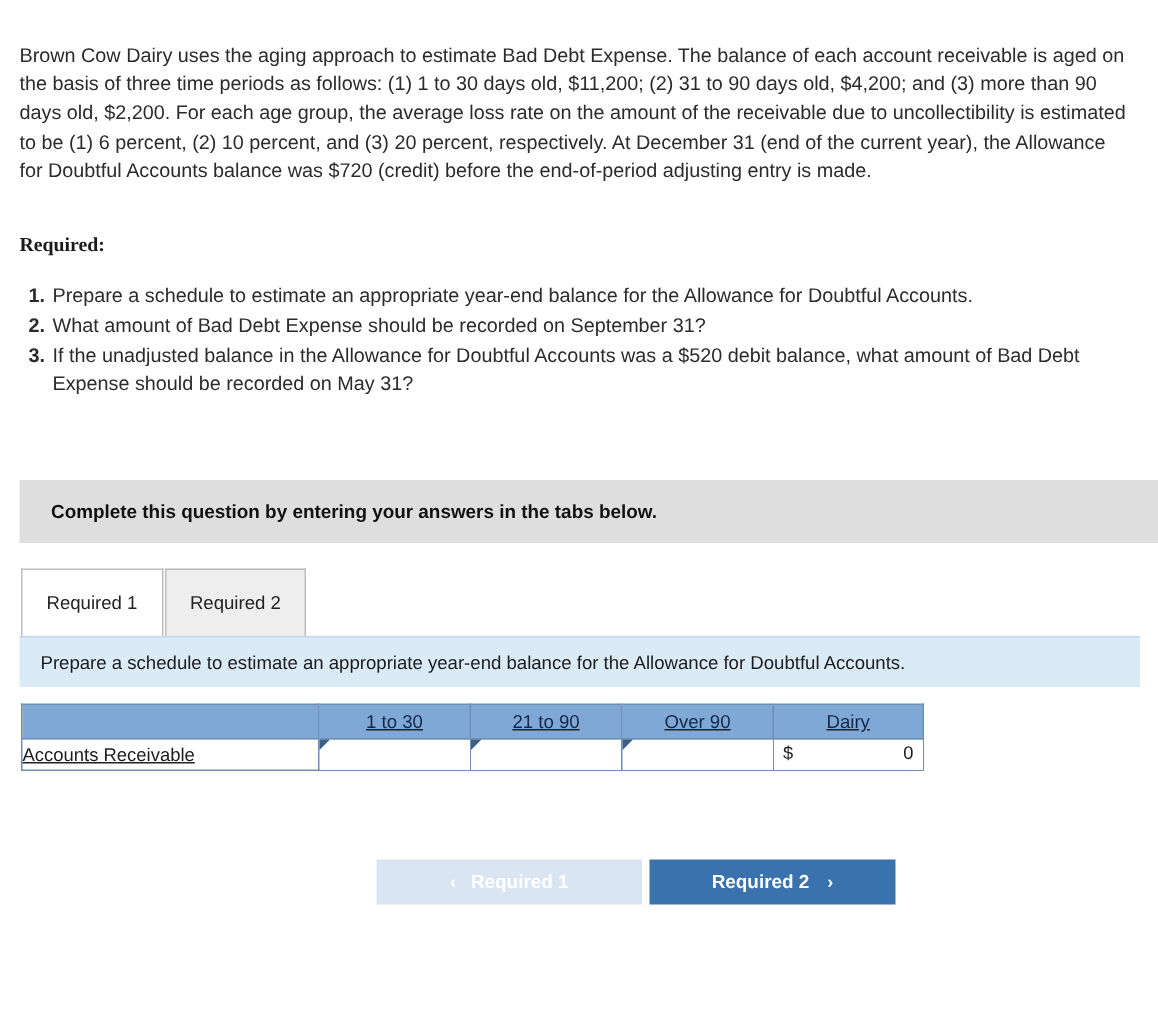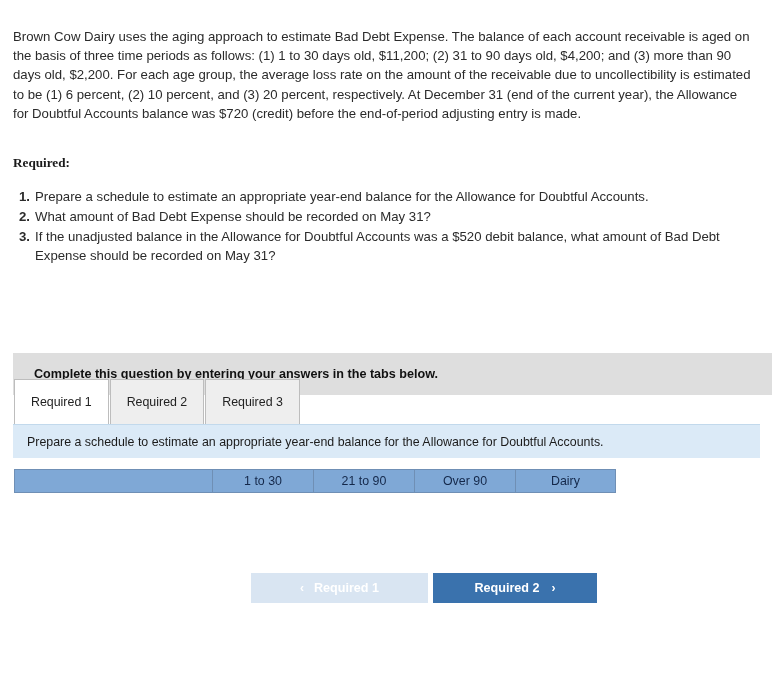--- a/index.html
+++ b/index.html
@@ -71,21 +71,20 @@
   
   .gray-bar {
     position: absolute;
     left: 13px;
     top: 320px;
     width: 759px;
     height: 42px;
     background: #dedede;
     display: flex;
     align-items: center;
-    margin-top: 33px;
   }
   .gray-bar-text {
     margin-left: 21px;
     font-size: 12.6px;
     font-weight: bold;
     color: #111111;
   }
 
   
   .tabs {
@@ -133,20 +132,21 @@
     margin-left: 14px;
     font-size: 12.4px;
     color: #1b1b1b;
   }
 
   
   .sched-wrap {
     position: absolute;
     left: 14px;
     top: 469px;
+    text-decoration: underline;
   }
   table.sched {
     border-collapse: collapse;
     table-layout: fixed;
     font-size: 12.3px;
     color: #1b1b1b;
   }
   table.sched th, table.sched td {
     border: 1px solid #6f8fb5;
     height: 20px;
@@ -252,41 +252,38 @@
 
   <div class="required-heading">Required:</div>
 
   <div class="required-list">
     <div class="req-item">
       <span class="req-num">1.</span>
       <span class="req-body">Prepare a schedule to estimate an appropriate year-end balance for the Allowance for Doubtful Accounts.</span>
     </div>
     <div class="req-item">
       <span class="req-num">2.</span>
-      <span class="req-body">What amount of Bad Debt Expense should be recorded on May 31?</span>
+      <span class="req-body">What amount of Bad Debt Expense should be recorded on September 31?</span>
     </div>
     <div class="req-item">
       <span class="req-num">3.</span>
       <span class="req-body">If the unadjusted balance in the Allowance for Doubtful Accounts was a $520 debit balance, what amount of Bad Debt Expense should be recorded on May 31?</span>
     </div>
   </div>
 
   <div class="gray-bar">
     <span class="gray-bar-text">Complete this question by entering your answers in the tabs below.</span>
   </div>
 
   <div class="tabs">
     <div class="tab active">
       <span>Required 1</span>
     </div>
     <div class="tab">
       <span>Required 2</span>
-    </div>
-    <div class="tab">
-      <span>Required 3</span>
     </div>
   </div>
 
   <div class="blue-bar">
     <span class="blue-bar-text">Prepare a schedule to estimate an appropriate year-end balance for the Allowance for Doubtful Accounts.</span>
   </div>
 
   <div class="sched-wrap">
     <table class="sched">
       <colgroup>
@@ -300,20 +297,36 @@
         <tr>
           <th class="blank-head"></th>
           <th>1 to 30</th>
           <th>21 to 90</th>
           <th>Over 90</th>
           <th>Dairy</th>
         </tr>
       </thead>
       <tbody>
 
+        <tr>
+          <td class="row-label">Accounts Receivable</td>
+          <td class="input-cell">
+            <span class="marker"></span>
+          </td>
+          <td class="input-cell">
+            <span class="marker"></span>
+          </td>
+          <td class="input-cell">
+            <span class="marker"></span>
+          </td>
+          <td class="total-cell">
+            <span class="dollar">$</span>
+            <span class="amt">0</span>
+          </td>
+        </tr>
 
 
       </tbody>
     </table>
   </div>
 
   <div class="nav-buttons">
     <div class="nav-btn nav-prev">
       <span class="chev">‹</span>
       <span>Required 1</span>

